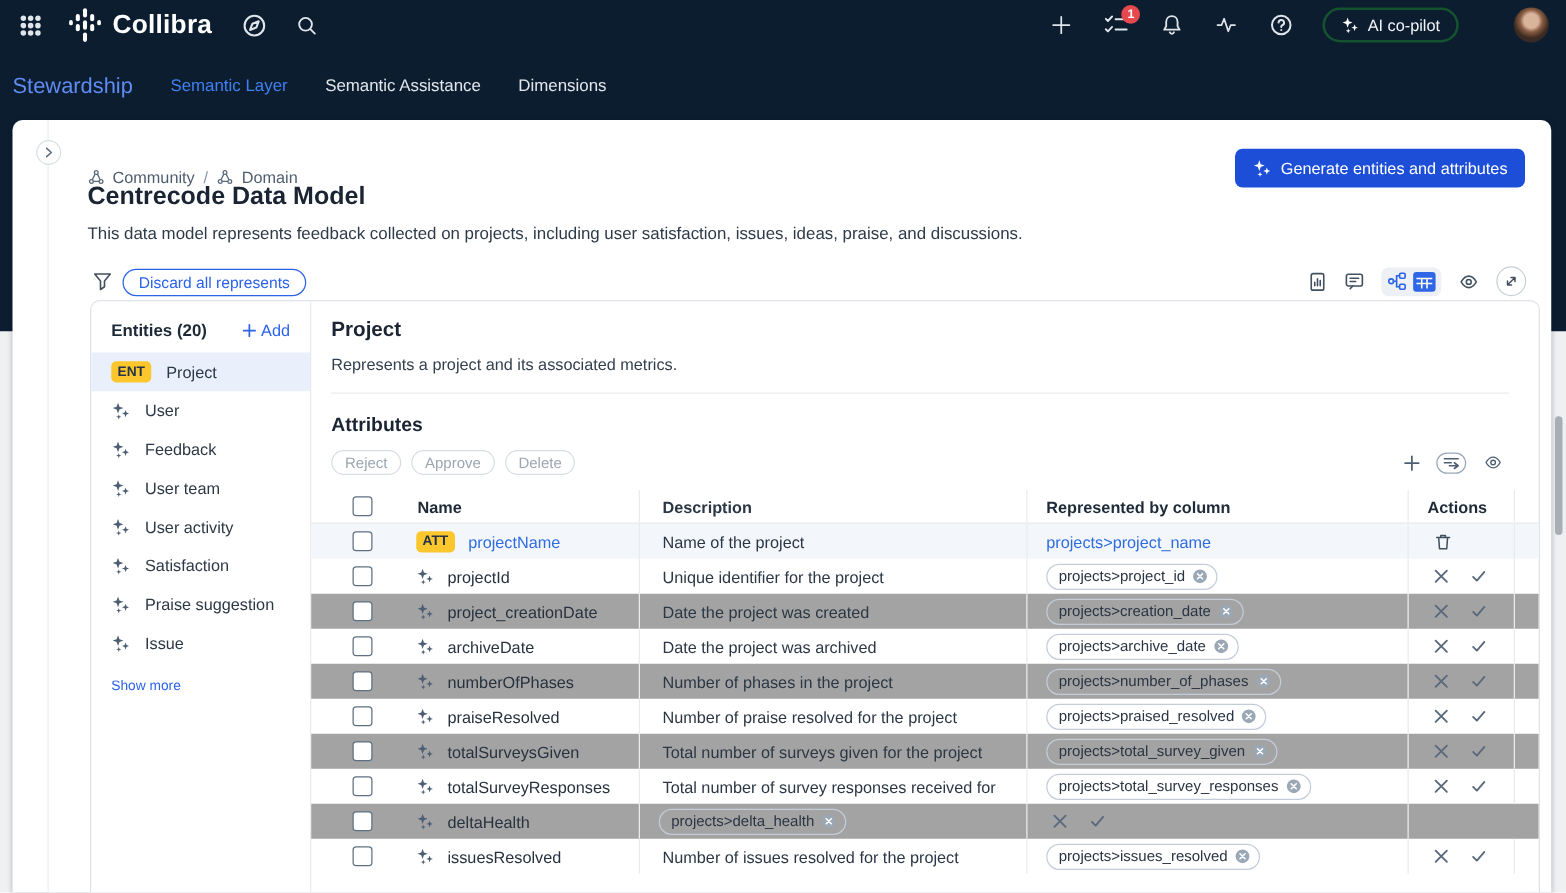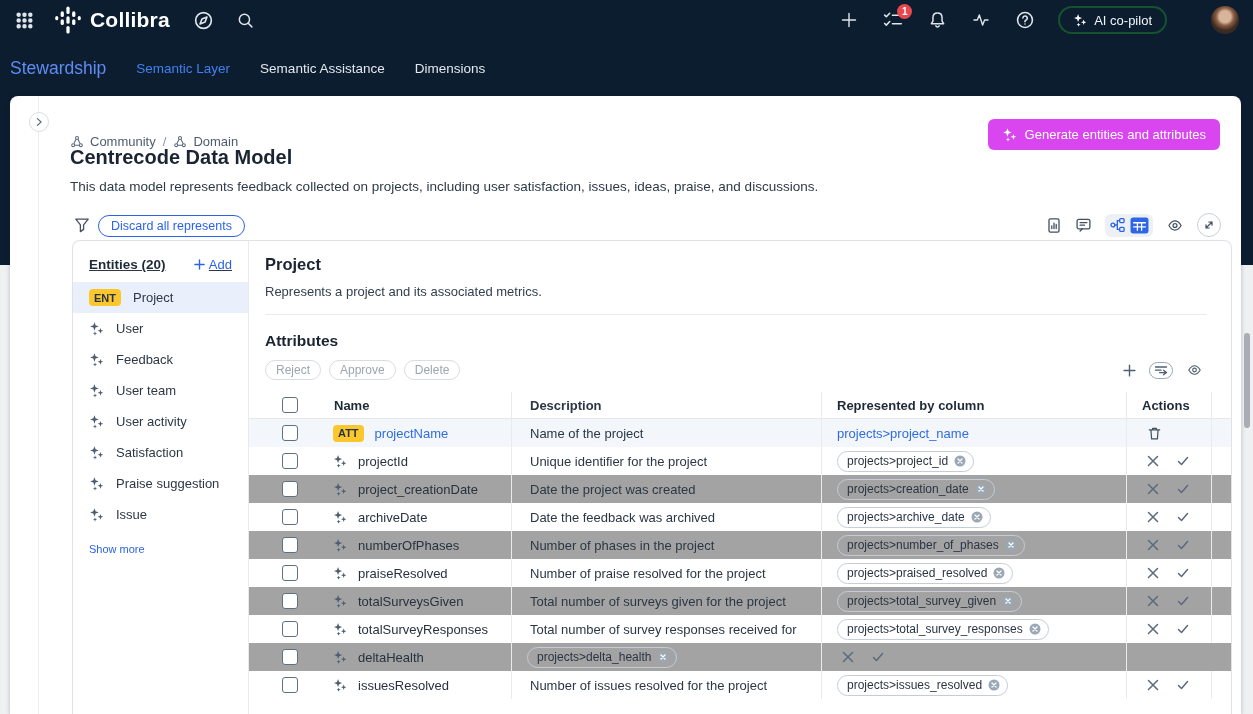--- a/index.html
+++ b/index.html
@@ -33,34 +33,34 @@
   .card { position:absolute; left:10px; right:12px; top:96px; bottom:0; background:#fff; border-radius:8px 8px 0 0; z-index:3; box-shadow:0 1px 4px rgba(10,25,45,.25); }
   .collapse-line { position:absolute; left:28px; top:0; bottom:0; width:1px; background:#eceef1; }
   .collapse-btn { position:absolute; left:19px; top:16px; width:20px; height:20px; border-radius:50%; background:#fff; border:1px solid #d9dee3; display:flex; align-items:center; justify-content:center; cursor:pointer; z-index:4; }
 
   .crumbs { position:absolute; left:60px; top:38px; display:flex; gap:7px; font-size:13px; color:#4e5d6e; }
   .crumb { display:flex; align-items:center; gap:6px; cursor:pointer; }
   .crumb-sep { color:#8a97a5; }
   .page-title { position:absolute; left:60px; top:50px; font-size:20px; font-weight:700; color:#1a2433; }
   .page-desc { position:absolute; left:60px; top:83px; font-size:13.5px; color:#2d3a48; }
 
-  .generate-btn { position:absolute; right:21px; top:23px; height:31px; display:flex; align-items:center; gap:8px; background:#d946ef; color:#fff; border:none; border-radius:6px; font-size:13px; font-weight:500; padding:0 14px; cursor:pointer; }
+  .generate-btn { position:absolute; right:21px; top:23px; height:31px; display:flex; align-items:center; gap:8px; background:#1d4ed8; color:#fff; border:none; border-radius:6px; font-size:13px; font-weight:500; padding:0 14px; cursor:pointer; }
 
   .filter-ic { position:absolute; left:64px; top:121px; cursor:pointer; }
   .discard-btn { position:absolute; left:88px; top:119px; height:22px; border-radius:12px; border:1.4px solid #2b63e8; color:#2b63e8; background:#fff; font-size:12.5px; padding:0 12px; cursor:pointer; }
   .view-tools { position:absolute; right:20px; top:117px; display:flex; align-items:center; gap:13px; }
   .view-tools svg.vico { stroke:#42505f; fill:none; stroke-width:1.3; stroke-linecap:round; stroke-linejoin:round; cursor:pointer; }
   .toggle-group { display:flex; align-items:center; gap:4px; background:#edf0f4; border-radius:6px; padding:3px 4px; }
   .expand-btn { width:24px; height:24px; border-radius:50%; border:1px solid #c8cfd6; background:#fff; display:flex; align-items:center; justify-content:center; cursor:pointer; }
 
   
   .main-box { position:absolute; left:62px; right:9px; top:144px; bottom:0; border:1px solid #dfe3e8; border-bottom:none; border-radius:8px 8px 0 0; display:flex; overflow:hidden; background:#fff; }
 
   .sidebar { width:176px; flex-shrink:0; border-right:1px solid #e7eaee; }
-  .sb-head { display:flex; align-items:center; justify-content:space-between; padding:16px 16px 10px 16px;text-decoration:underline; }
+  .sb-head { display:flex; align-items:center; justify-content:space-between; padding:16px 16px 10px 16px; }
   .sb-title { font-size:13.5px; font-weight:700; color:#1f2a38; }
   .add-link { display:flex; align-items:center; gap:4px; color:#2b63e8; font-size:13px; cursor:pointer; }
   .ent { height:31px; display:flex; align-items:center; gap:12px; padding:12px 16px; font-size:13px; color:#2c3845; cursor:pointer; }
   .ent.selected { background:#e9f0fc; }
   .ent-badge { background:#fcc62d; color:#243347; font-size:11px; font-weight:700; border-radius:4px; padding:2.5px 5px; }
   .show-more { margin:13px 16px; color:#2b63e8; font-size:11px; cursor:pointer; }
 
   .detail { flex:1; padding:14px 0 0 16px; position:relative; }
   .detail-title { font-size:16.5px; font-weight:700; color:#1a2433; }
   .detail-desc { margin-top:10px; font-size:13px; color:#33404e; }
@@ -473,21 +473,21 @@
           <div class="tc c1 b">
             <span class="cb"></span>
             <span class="namewrap">
               <svg class="i spark" width="14" height="14" viewBox="0 0 16 16">
                   <use href="#s-sparkle"></use>
                 </svg>
               <span class="nm">archiveDate</span>
             </span>
           </div>
           <div class="tc c2 b">
-              <span>Date the feedback was archived</span>
+              <span>Date the project was archived</span>
             </div>
           <div class="tc c3 b">
             <span class="chip">
               <span>projects&gt;archive_date</span>
               <svg class="i" width="12" height="12" viewBox="0 0 12 12">
                   <use href="#s-chipx"></use>
                 </svg>
             </span>
           </div>
           <div class="tc c4 b">

